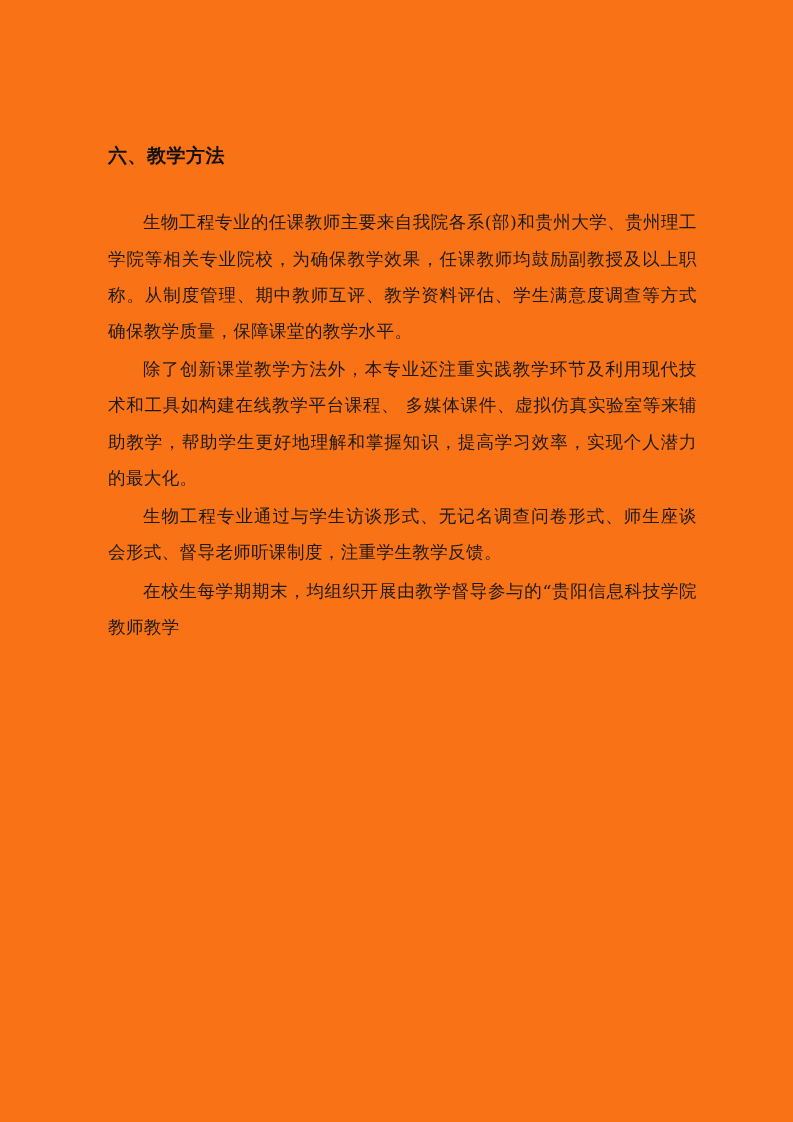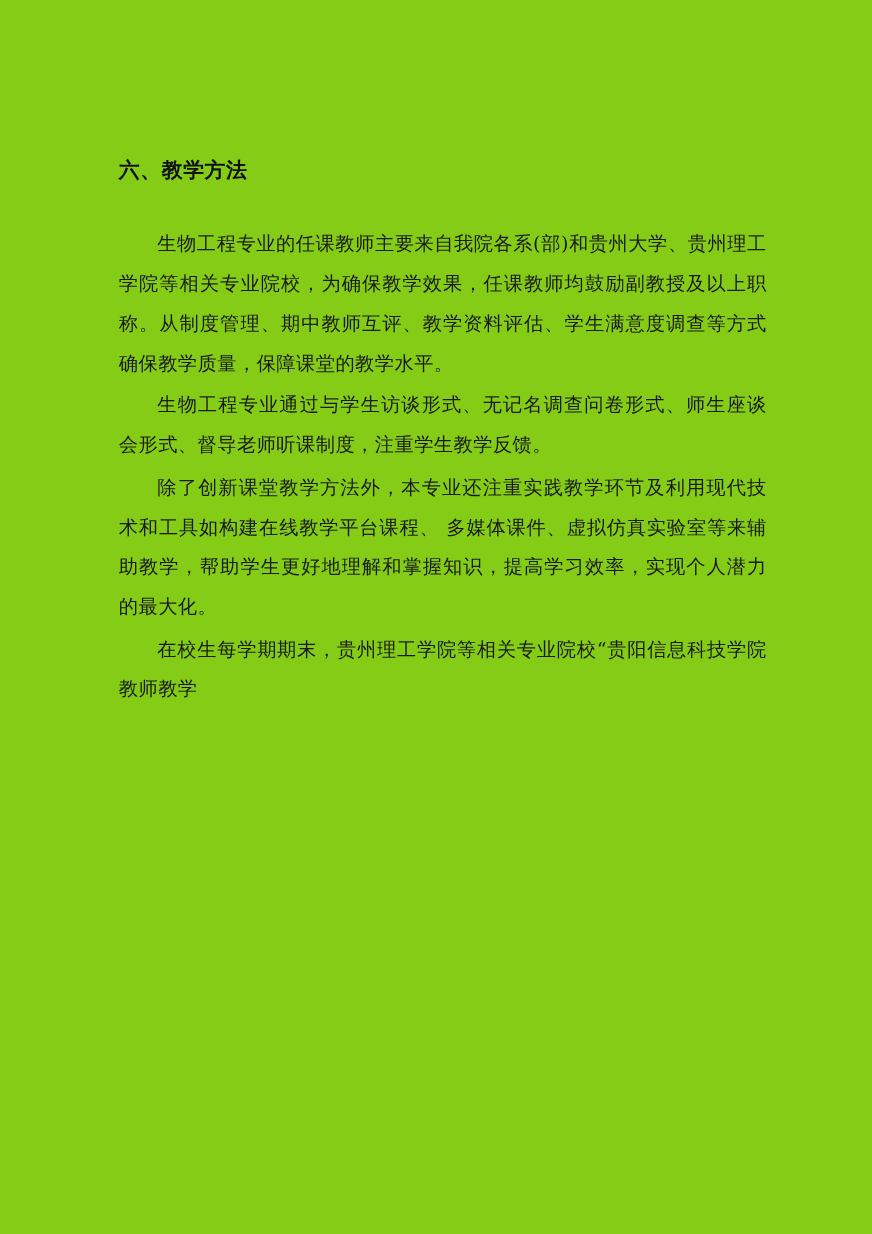--- a/index.html
+++ b/index.html
@@ -13,21 +13,21 @@
     font-family: "DejaVu Serif", "Liberation Serif", serif;
     color: #1a1a1a;
     -webkit-font-smoothing: antialiased;
   }
   .page {
     position: relative;
     width: 793px;
     height: 1122px;
     box-sizing: border-box;
     padding: 140px 96px 120px 108px;
-    background: #84cc16;
+    background: #f97316;
   }
   .doc-heading {
     font-size: 19px;
     font-weight: bold;
     letter-spacing: 0.5px;
     line-height: 1.6;
     margin: 0 0 34px 0;
     color: #111111;
   }
   .doc-paragraph {
@@ -47,19 +47,19 @@
 </head>
 <body>
 
 <div class="page">
 
   <h1 class="doc-heading">六、教学方法</h1>
 
   <p class="doc-paragraph">生物工程专业的任课教师主要来自我院各系(部)和贵州大学、贵州理工学院等相关专业院校，为确保教学效果，任课教师均鼓励副教授及以上职称。从制度管理、期中教师互评、教学资料评估、学生满意度调查等方式确保教学质量，保障课堂的教学水平。</p>
 
 
+  <p class="doc-paragraph">除了创新课堂教学方法外，本专业还注重实践教学环节及利用现代技术和工具如构建在线教学平台课程、 多媒体课件、虚拟仿真实验室等来辅助教学，帮助学生更好地理解和掌握知识，提高学习效率，实现个人潜力的最大化。</p>
+
   <p class="doc-paragraph">生物工程专业通过与学生访谈形式、无记名调查问卷形式、师生座谈会形式、督导老师听课制度，注重学生教学反馈。</p>
 
-  <p class="doc-paragraph">除了创新课堂教学方法外，本专业还注重实践教学环节及利用现代技术和工具如构建在线教学平台课程、 多媒体课件、虚拟仿真实验室等来辅助教学，帮助学生更好地理解和掌握知识，提高学习效率，实现个人潜力的最大化。</p>
-
-  <p class="doc-paragraph">在校生每学期期末，贵州理工学院等相关专业院校“贵阳信息科技学院教师教学</p>
+  <p class="doc-paragraph">在校生每学期期末，均组织开展由教学督导参与的“贵阳信息科技学院教师教学</p>
 
 </div>
 
 </body></html>

